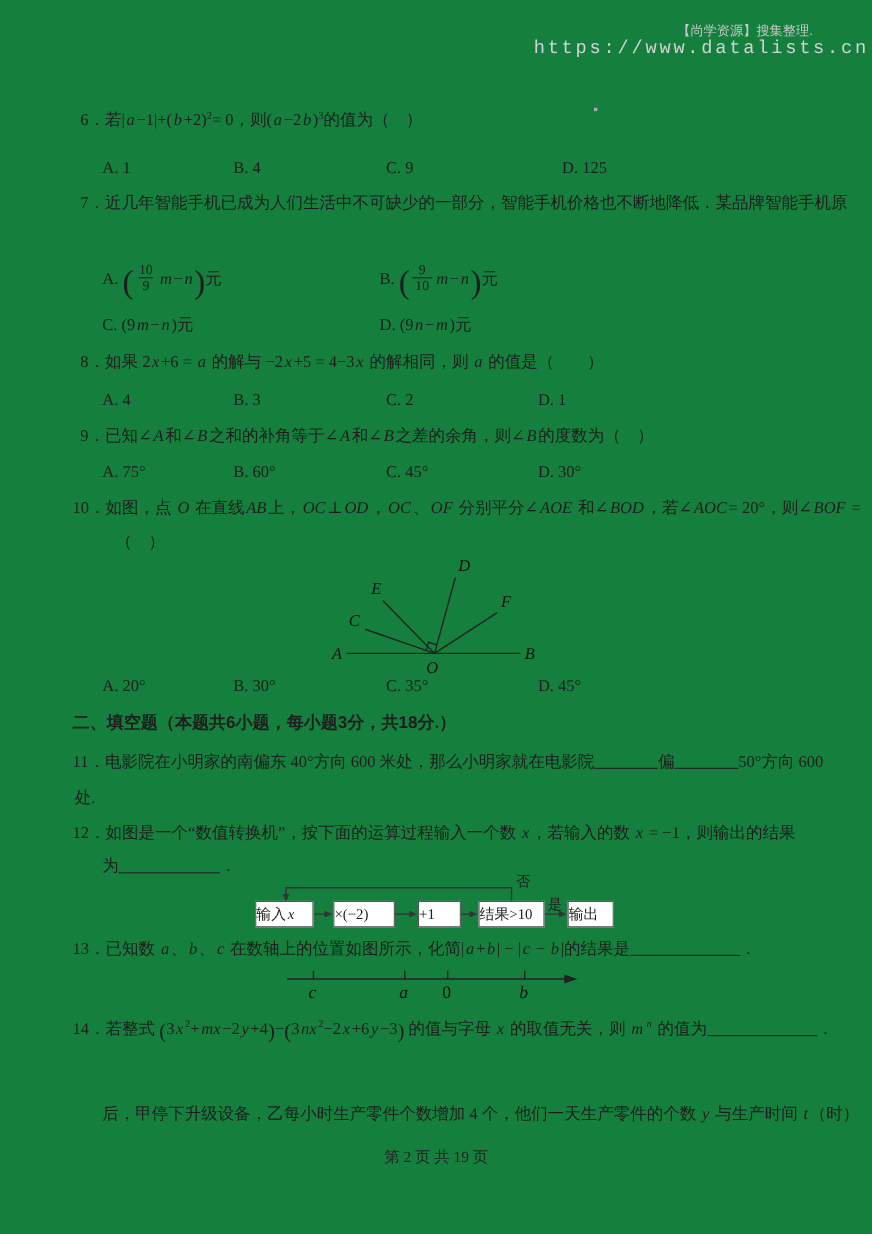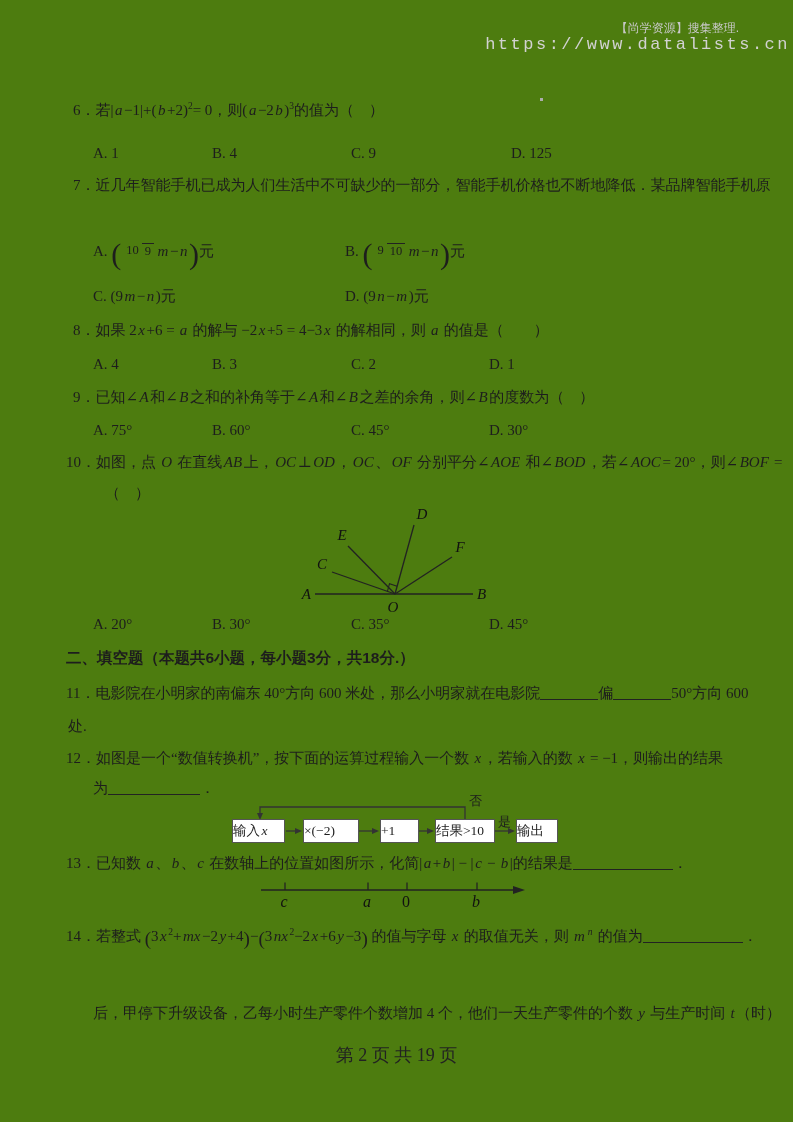--- a/index.html
+++ b/index.html
@@ -1,33 +1,33 @@
 <!DOCTYPE html>
 <html><head>
 <meta charset="utf-8">
 <style>
   html,body{margin:0;padding:0;background:#e8e8e8;}
-  .page{position:relative;width:793px;height:1122px;margin:0 auto;background:#4d7c0f;
+  .page{position:relative;width:793px;height:1122px;margin:0 auto;background:#15803d;
         font-family:"Liberation Serif","DejaVu Serif",serif;color:#1d1d1d;overflow:hidden;}
   .ln{position:absolute;white-space:nowrap;font-size:15px;line-height:22px;}
   .v{font-style:italic;font-family:"Liberation Serif","DejaVu Serif",serif;margin:0 1.5px;}
   .ln sup{font-size:9.5px;line-height:0;}
-  .frac{display:inline-flex;flex-direction:row;align-items:center;vertical-align:middle;
+  .frac{display:inline-flex;flex-direction:column;align-items:center;vertical-align:middle;
         font-size:12.5px;line-height:1.15;margin:0 2px;transform:translateY(-2px);}
   .frac .num{padding:0 3px;}
   .frac .den{border-top:1.2px solid #222;padding:0 3px;}
   .blank{display:inline-block;border-bottom:1.2px solid #222;height:15px;vertical-align:-2px;}
   .bp{font-size:30px;line-height:0;vertical-align:-8px;font-family:"Liberation Serif",serif;}
   .bpm{font-size:19px;line-height:0;vertical-align:-4px;font-family:"Liberation Serif",serif;}
   .sec{font-weight:bold;font-size:15.5px;font-family:"Liberation Sans","DejaVu Sans",sans-serif;}
   .wm1{position:absolute;top:20px;right:54px;font-size:12px;color:#c9c9c9;
        font-family:"Liberation Sans","DejaVu Sans",sans-serif;}
   .wm2{position:absolute;top:35px;right:3px;font-size:17px;color:#d2d2d2;letter-spacing:2.5px;
        font-family:"Liberation Mono","DejaVu Sans Mono",monospace;}
-  .footer{position:absolute;top:1043px;left:0;width:100%;text-align:center;font-size:18px;color:#222;}
+  .footer{position:absolute;top:1043px;left:0;width:100%;text-align:center;font-size:14px;color:#222;}
   .dot{position:absolute;left:540px;top:98px;width:3px;height:3px;background:#adadad;}
   .fig{position:absolute;}
   .flowbox{position:absolute;border:1.5px solid #555;display:flex;align-items:center;justify-content:flex-start;
            font-size:13.5px;background:#fff;box-sizing:border-box;white-space:nowrap;}
   svg text{font-family:"Liberation Serif","DejaVu Serif",serif;}
 </style>
 </head>
 <body>
 
 <div class="page">

